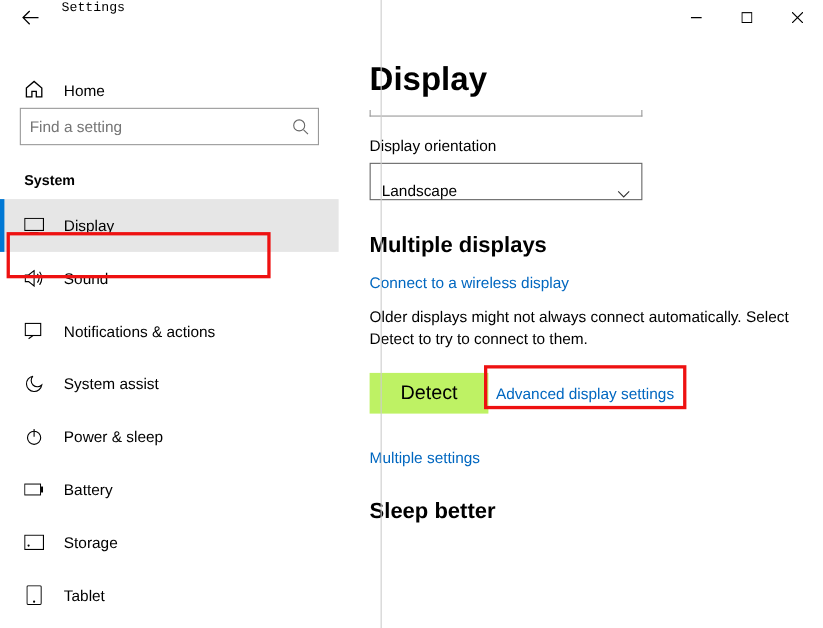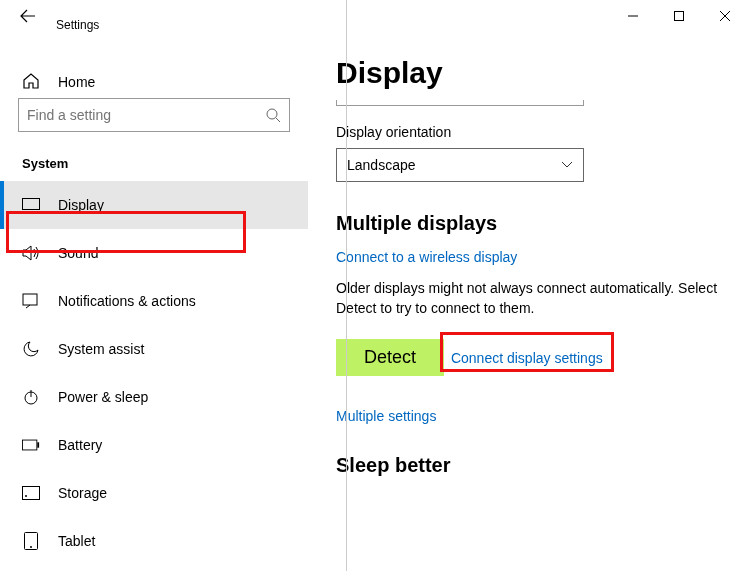--- a/index.html
+++ b/index.html
@@ -9,22 +9,23 @@
     color: #000;
     background: #fff;
     width: 748px;
     height: 571px;
     overflow: hidden;
     position: relative;
   }
   .titlebar {
     height: 32px;
     display: flex;
-    align-items: flex-end;
+    align-items: flex-start;
     padding-left: 12px;
+    font-family: Liberation Mono, monospace;
   }
   .titlebar .back {
     width: 32px; height: 32px;
     display:flex; align-items:center; justify-content:center;
     font-size:16px;
   }
   .titlebar .title {
     font-size: 12px;
     margin-left: 12px;
   }
@@ -110,21 +111,21 @@
     border-bottom:1px solid #999;
     width:248px;
     margin-bottom:18px;
   }
   .field-label {
     font-size:14px; margin-bottom:8px;
   }
   .dropdown {
     width:248px; height:34px;
     border:1px solid #666;
-    display:flex; align-items:center;
+    display:flex; align-items:flex-end;
     padding:0 10px; justify-content:space-between;
     font-size:14px;
   }
   .section-header {
     font-size:20px; font-weight:600;
     margin-top:30px; margin-bottom:14px;
   }
   .link {
     color:#0067c0; font-size:14px;
     display:block; margin-bottom:14px;
@@ -290,21 +291,21 @@
           </svg>
         </span>
     </div>
 
     <div class="section-header">Multiple displays</div>
     <span class="link">Connect to a wireless display</span>
     <div class="body-text">Older displays might not always connect automatically. Select Detect to try to connect to them.</div>
     <button class="btn">Detect</button>
 
     <div class="link-highlight">
-      <span class="link">Connect display settings</span>
+      <span class="link">Advanced display settings</span>
     </div>
     <span class="link">Multiple settings</span>
 
     <div class="section-header">Sleep better</div>
   </div>
 </div>
 
 <div class="divider"></div>
 <div class="nav-highlight"></div>
 

